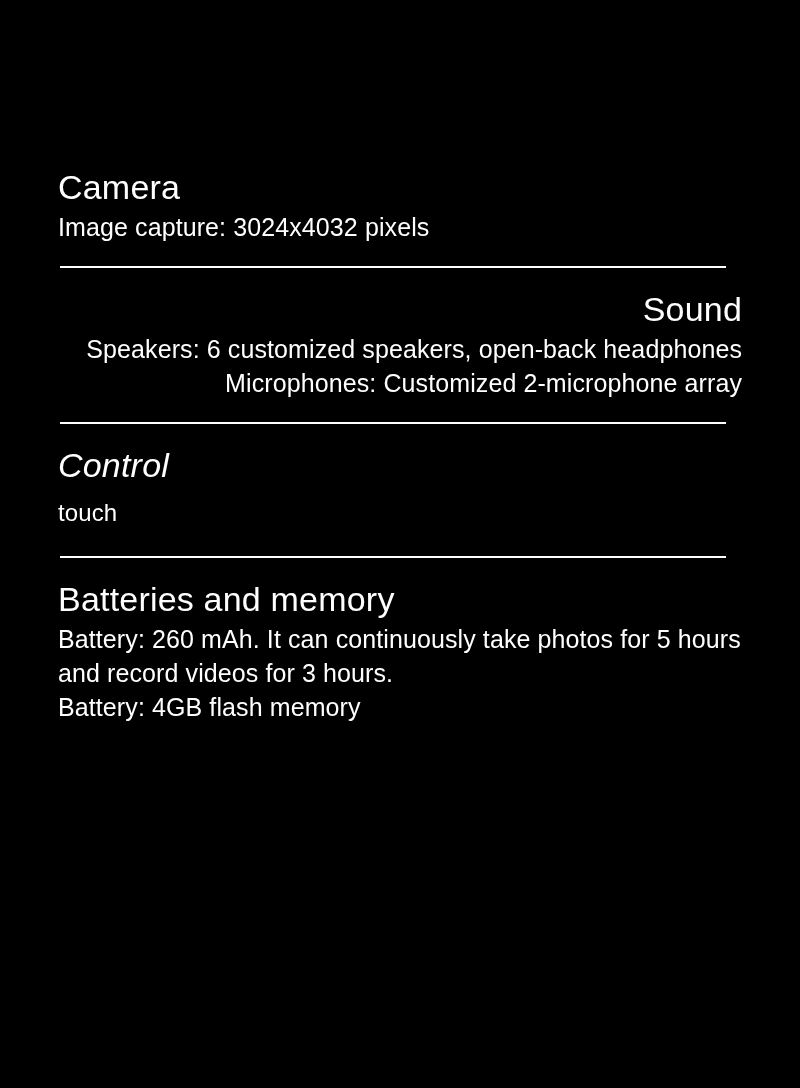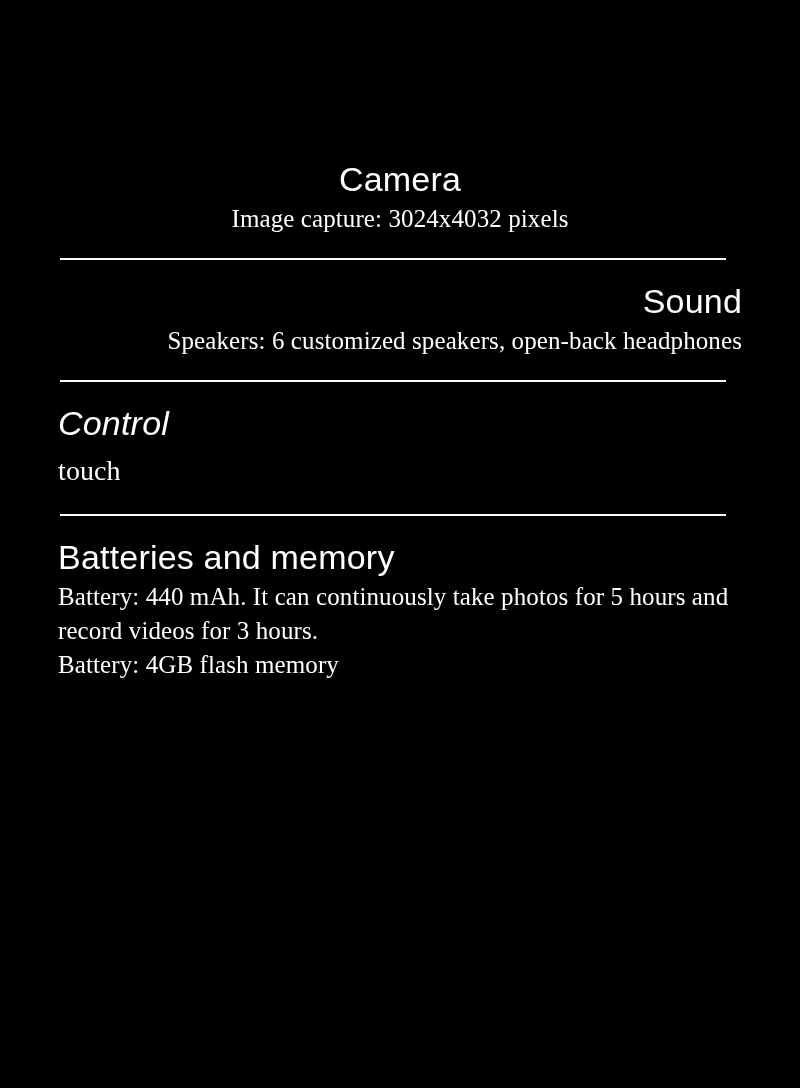--- a/index.html
+++ b/index.html
@@ -32,34 +32,33 @@
     margin: 0 0 2px 0;
     color: #ffffff;
   }
   .section-body {
     font-size: 25px;
     font-weight: 400;
     line-height: 34px;
     letter-spacing: 0.1px;
     color: #ffffff;
     margin: 0;
-    font-family: Liberation Serif, serif;
   }
   .section-body .line {
     display: block;
   }
   .divider {
     border: 0;
     border-top: 2px solid #ffffff;
     margin: 22px 16px 20px 2px;
     height: 0;
   }
-  .sec-camera { margin-top: 8px; text-align: center; }
+  .sec-camera { margin-top: 16px; }
   .sec-sound  { margin-top: 0; text-align: right; }
-  .sec-control .section-body .line { line-height: 42px; font-size: 28px; }
+  .sec-control .section-body .line { line-height: 42px; font-size: 24px; }
   .sec-control .section-title { margin-bottom: 6px; font-style: italic; }
   .sec-batt .section-title { margin-bottom: 2px; }
 </style>
 </head>
 <body>
 
 <div class="page">
 
   <div class="section sec-camera">
     <h2 class="section-title">Camera</h2>
@@ -67,35 +66,36 @@
       <span class="line">Image capture: 3024x4032 pixels</span>
     </p>
   </div>
 
   <hr class="divider">
 
   <div class="section sec-sound">
     <h2 class="section-title">Sound</h2>
     <p class="section-body">
       <span class="line">Speakers: 6 customized speakers, open-back headphones</span>
+      <span class="line">Microphones: Customized 2-microphone array</span>
     </p>
   </div>
 
   <hr class="divider">
 
   <div class="section sec-control">
     <h2 class="section-title">Control</h2>
     <p class="section-body">
       <span class="line">touch</span>
     </p>
   </div>
 
   <hr class="divider">
 
   <div class="section sec-batt">
     <h2 class="section-title">Batteries and memory</h2>
     <p class="section-body">
-      <span class="line">Battery: 440 mAh. It can continuously take photos for 5 hours and record videos for 3 hours.</span>
+      <span class="line">Battery: 260 mAh. It can continuously take photos for 5 hours and record videos for 3 hours.</span>
       <span class="line">Battery: 4GB flash memory</span>
     </p>
   </div>
 
 </div>
 
 </body></html>

